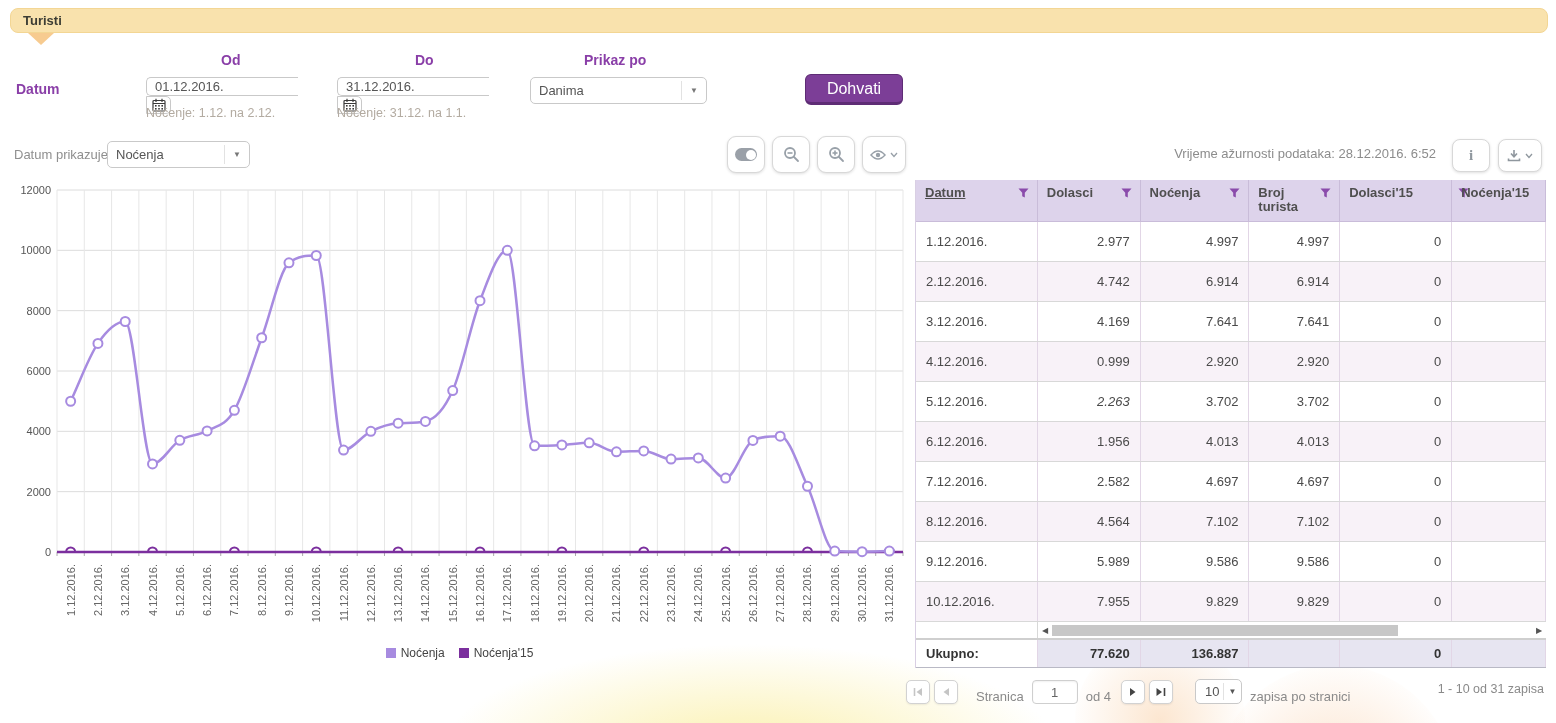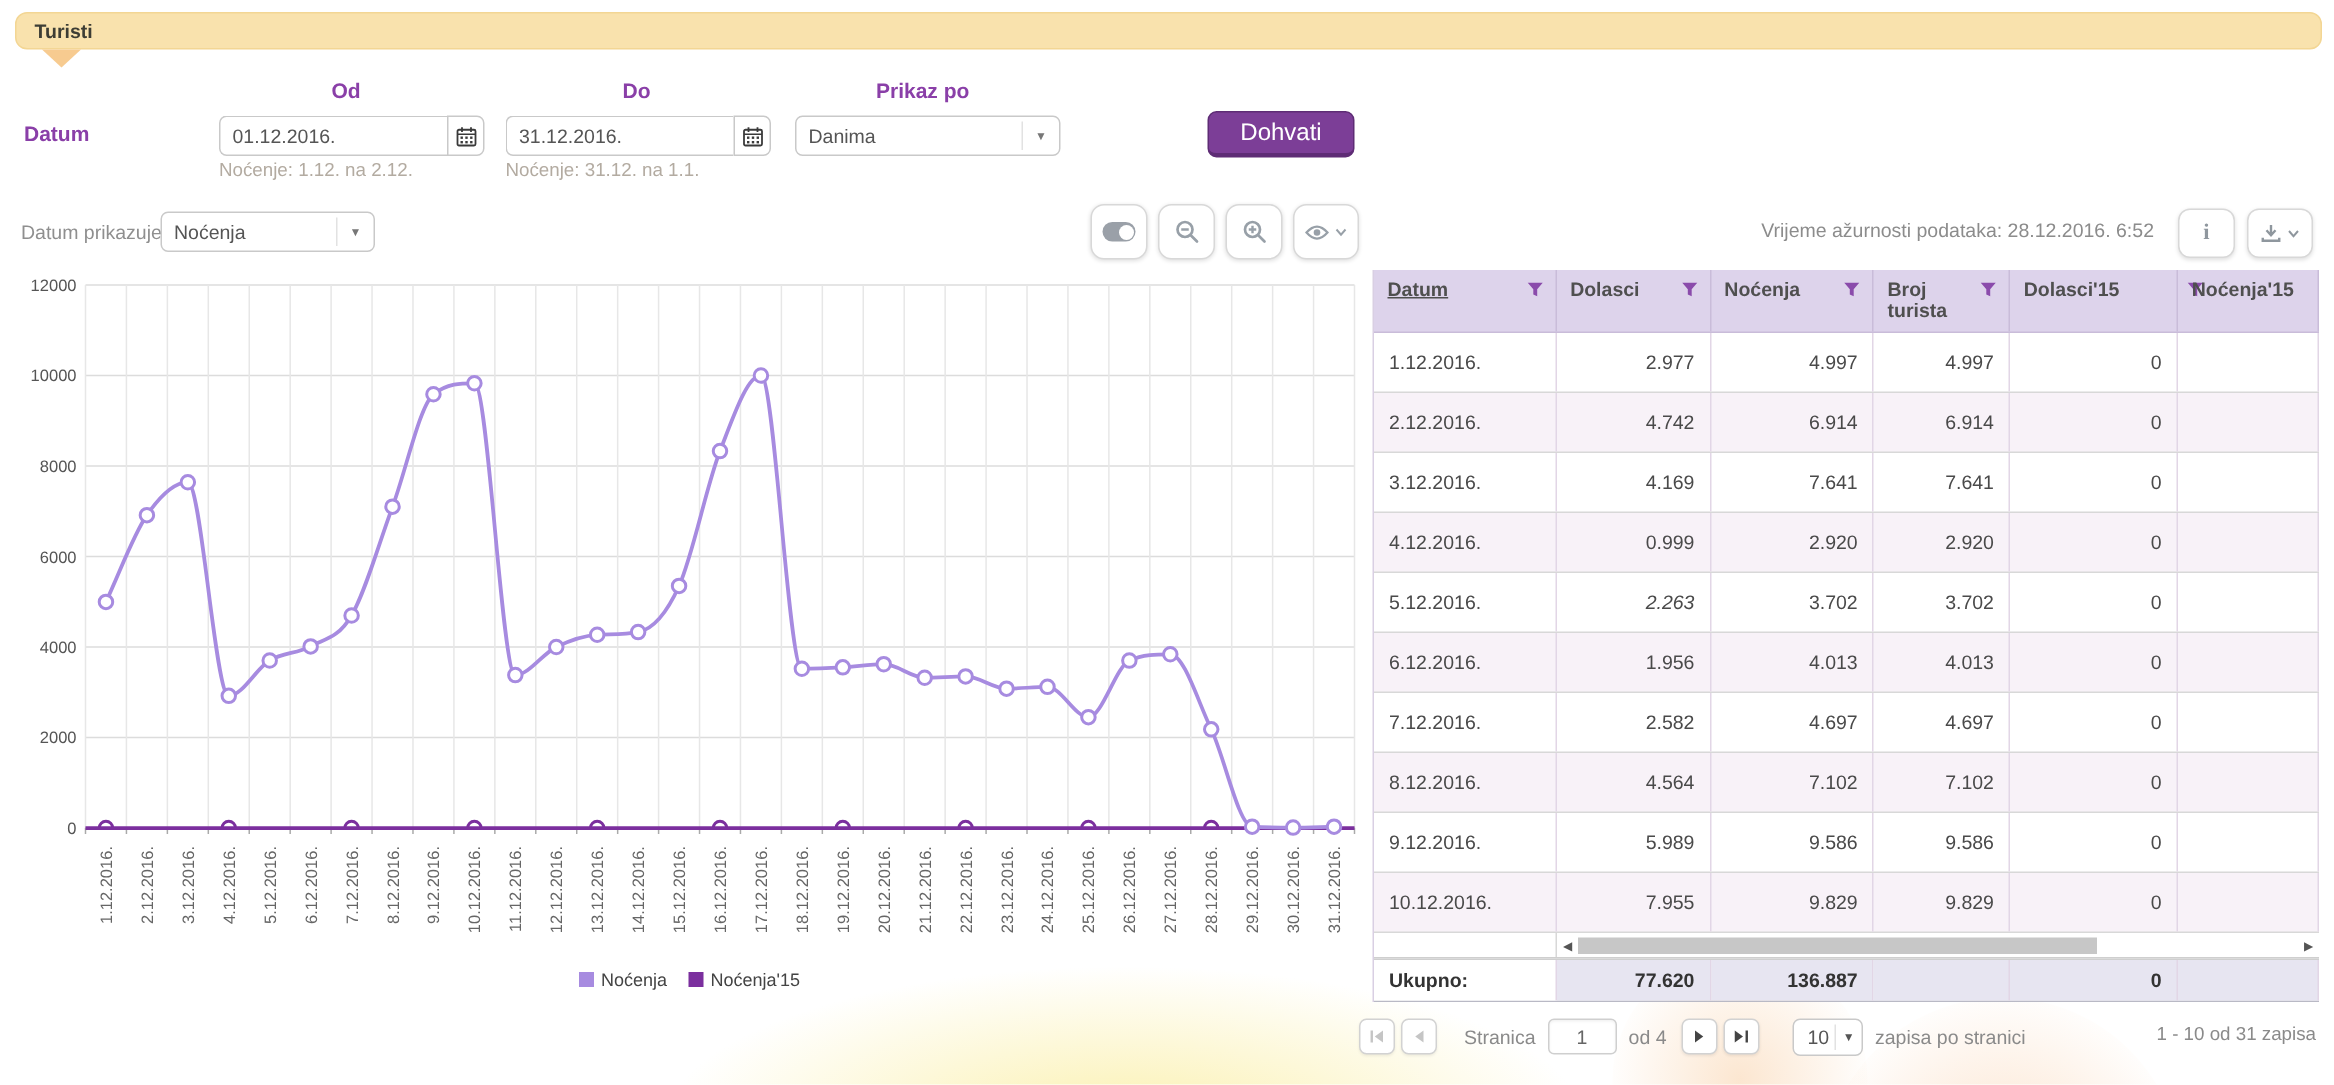--- a/index.html
+++ b/index.html
@@ -19,21 +19,21 @@
     background:#f9e2ad; border:1px solid #f3d694; border-radius:8px; display:flex; align-items:center; padding-left:12px; }
   .header-bar .title { font-size:13px; font-weight:bold; color:#3d3d34; }
   .header-triangle { position:absolute; left:28px; top:33px; width:0; height:0;
     border-left:13px solid transparent; border-right:13px solid transparent; border-top:12px solid #f7cb90; }
 
   
   .flabel { position:absolute; font-size:14px; font-weight:bold; color:#8a3fa8; }
   .hint { position:absolute; font-size:12.5px; color:#b3aba1; }
 
   
-  .input-group { position:absolute; height:37px; display:flex; }
+  .input-group { position:absolute; height:37px; display:flex;flex-direction:column; }
   .input-group input { width:152px; height:27px; border:1px solid #c9c9c9; border-right:none;
     border-radius:5px 0 0 5px; padding:0 8px; font-size:13px; color:#555; font-family:inherit; outline:none; }
   .cal-btn { width:25px; height:27px; border:1px solid #c9c9c9; border-radius:0 5px 5px 0; background:#fff;
     display:flex; align-items:center; justify-content:center; cursor:pointer; }
 
   .fake-select { position:absolute; height:27px; background:#fff; border:1px solid #c9c9c9; border-radius:5px;
     display:flex; align-items:center; font-size:13px; color:#555; cursor:pointer; }
   .fake-select .sel-text { flex:1; padding:0 8px; white-space:nowrap; overflow:hidden; border-right:1px solid #e2e2e2; height:19px; line-height:19px; }
   .fake-select .sel-arrow { width:24px; text-align:center; font-size:8px; color:#777; }
 
@@ -75,21 +75,21 @@
   .scroll-left-pad { border-right:1px solid #d8d8d8; }
   .hscrollbar { flex:1; position:relative; display:flex; align-items:center; }
   .hs-arrow { width:14px; text-align:center; font-size:8px; color:#555; cursor:pointer; line-height:17px; }
   .hs-track { flex:1; position:relative; height:11px; }
   .hs-thumb { position:absolute; left:0; top:0; height:11px; width:72%; background:#c7c7c7; cursor:grab; }
   .total-row { display:flex; height:29px; border-bottom:1px solid #b9b9c5; border-top:1px solid #cfcfcf; }
   .total-row .td { font-weight:bold; color:#333; background:#e7e5f1; font-size:13px; }
   .total-row .td.label-cell { background:#fff; justify-content:flex-start; }
 
   
-  .pager { position:absolute; left:906px; top:678px; width:640px; height:26px; display:flex; align-items:center; font-size:13px; color:#8a8a8a; }
+  .pager { position:absolute; left:906px; top:678px; width:640px; height:26px; display:flex; align-items:flex-end; font-size:13px; color:#8a8a8a; }
   .pg-btn { width:24px; height:24px; background:#fff; border:1px solid #d2d2d2; border-radius:5px; margin-right:4px;
     display:flex; align-items:center; justify-content:center; cursor:pointer; box-shadow:0 1px 2px rgba(0,0,0,0.07); }
   .pg-btn.disabled { cursor:default; }
   .pager .stranica { margin:0 8px 0 14px; }
   .pager input { width:46px; height:24px; border:1px solid #cfcfcf; border-radius:4px; text-align:center;
     font-size:13px; color:#666; font-family:inherit; outline:none; box-shadow:inset 0 1px 2px rgba(0,0,0,0.06); }
   .pager .of-label { margin:0 10px 0 8px; }
   .page-size { height:25px; width:47px; margin-left:18px; position:static; display:flex; align-items:center;
     background:#fff; border:1px solid #c9c9c9; border-radius:5px; font-size:13px; color:#555; cursor:pointer; }
   .page-size .sel-text { flex:1; padding:0 0 0 9px; border-right:1px solid #e2e2e2; height:17px; line-height:17px; }

